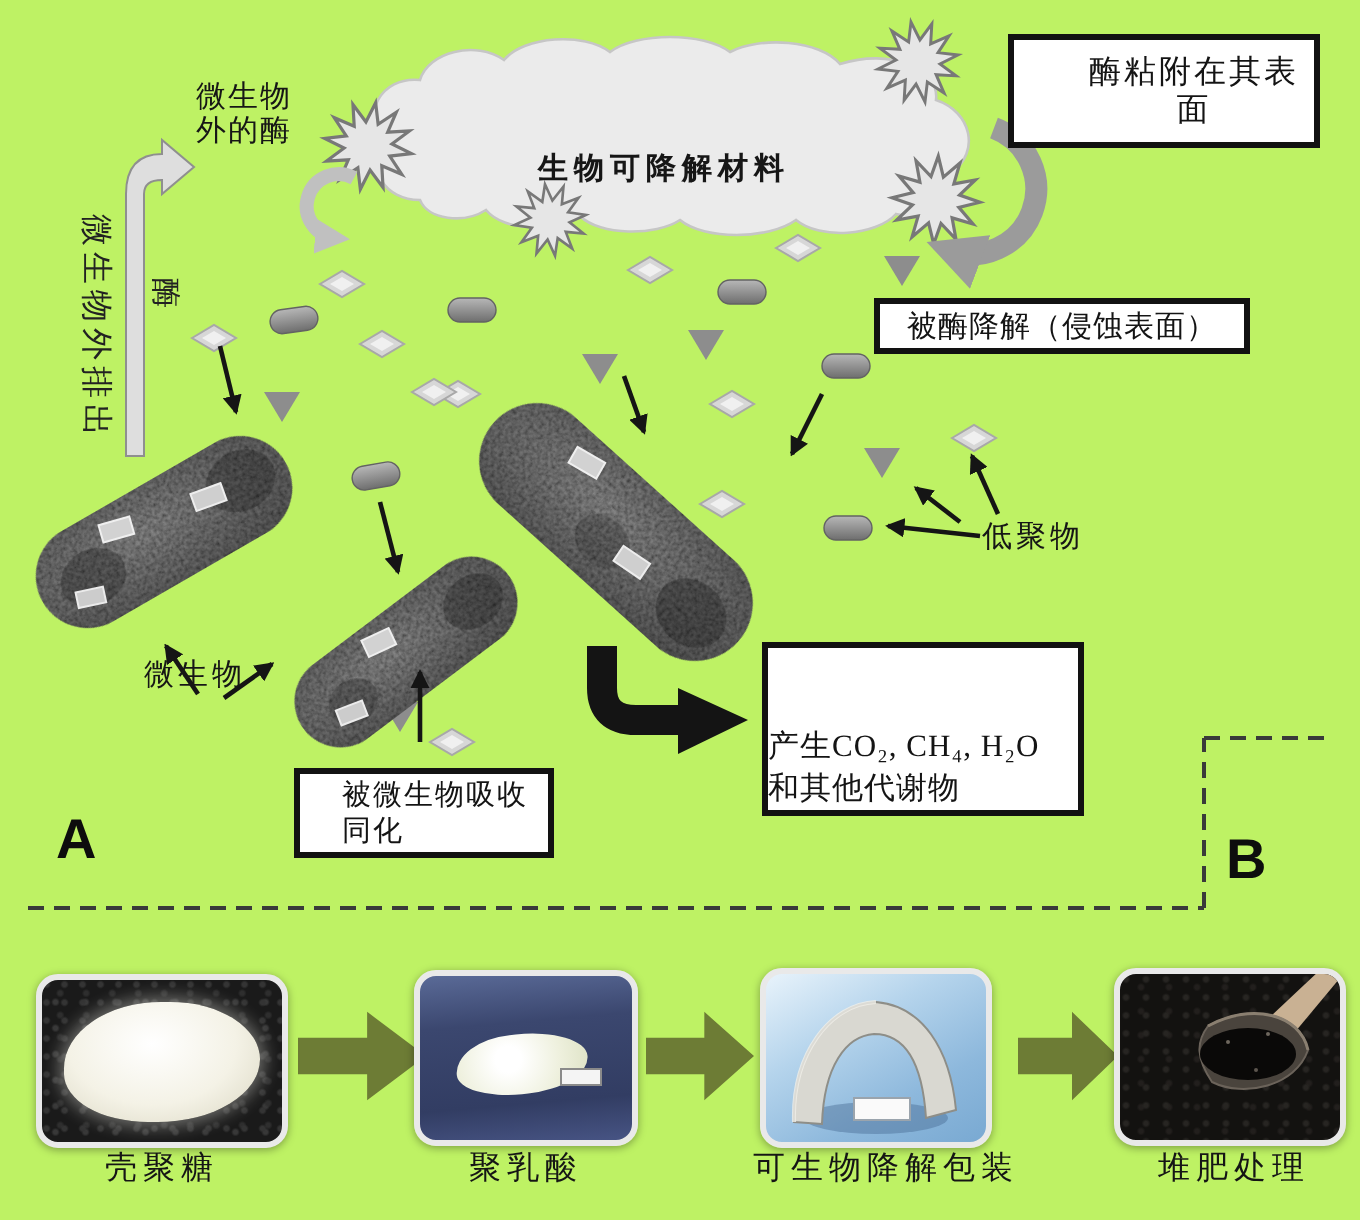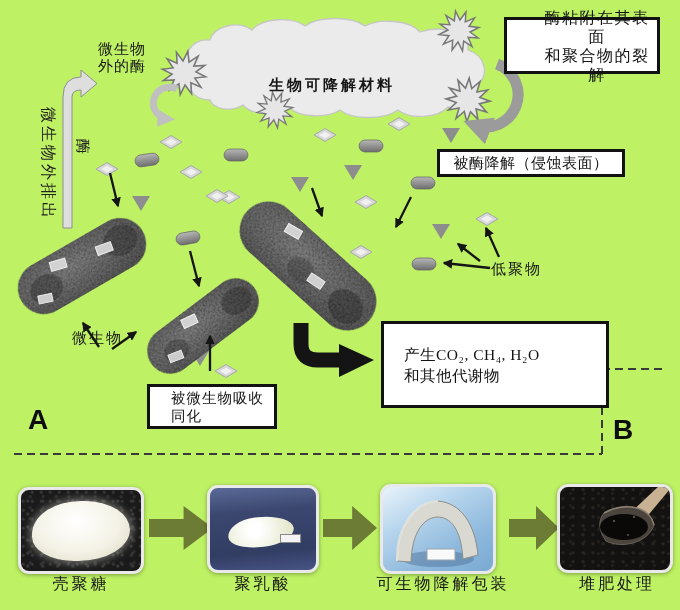--- a/index.html
+++ b/index.html
@@ -187,28 +187,27 @@
   </div>
 
   <div class="txt" style="left:252px;top:48px;width:160px;text-align:center;letter-spacing:3px;font-weight:600;margin-top:29px;">生物可降解材料</div>
 
   <div class="vtxt" style="left:58px;top:107px;">微生物外排出</div>
 
   <div class="vtxt" style="left:92px;top:139px;font-size:15px;letter-spacing:0;">酶</div>
 
   <div class="nbox" style="left:504px;top:17px;width:156px;height:57px;text-align:center;letter-spacing:1.5px;line-height:19px;padding-left:30px;">
     <div>酶粘附在其表面</div>
-    <div>和聚合物的裂解</div>
   </div>
 
   <div class="nbox" style="left:437px;top:149px;width:188px;height:28px;text-align:center;letter-spacing:0.5px;font-size:15px;">
     <div>被酶降解（侵蚀表面）</div>
   </div>
 
-  <div class="nbox" style="left:381px;top:321px;width:228px;height:87px;padding-left:20px;letter-spacing:0.5px;line-height:21px;font-size:15.5px;">
+  <div class="nbox" style="left:381px;top:321px;width:161px;height:87px;letter-spacing:0.5px;line-height:21px;font-size:15.5px;justify-content:flex-end;">
     <div>产生CO₂, CH₄, H₂O</div>
     <div>和其他代谢物</div>
   </div>
 
   <div class="nbox" style="left:147px;top:384px;width:130px;height:45px;padding-left:21px;font-size:14.5px;line-height:18px;letter-spacing:1px;">
     <div>被微生物吸收</div>
     <div>同化</div>
   </div>
 
   <div class="txt" style="left:72px;top:330px;letter-spacing:2px;">微生物</div>

